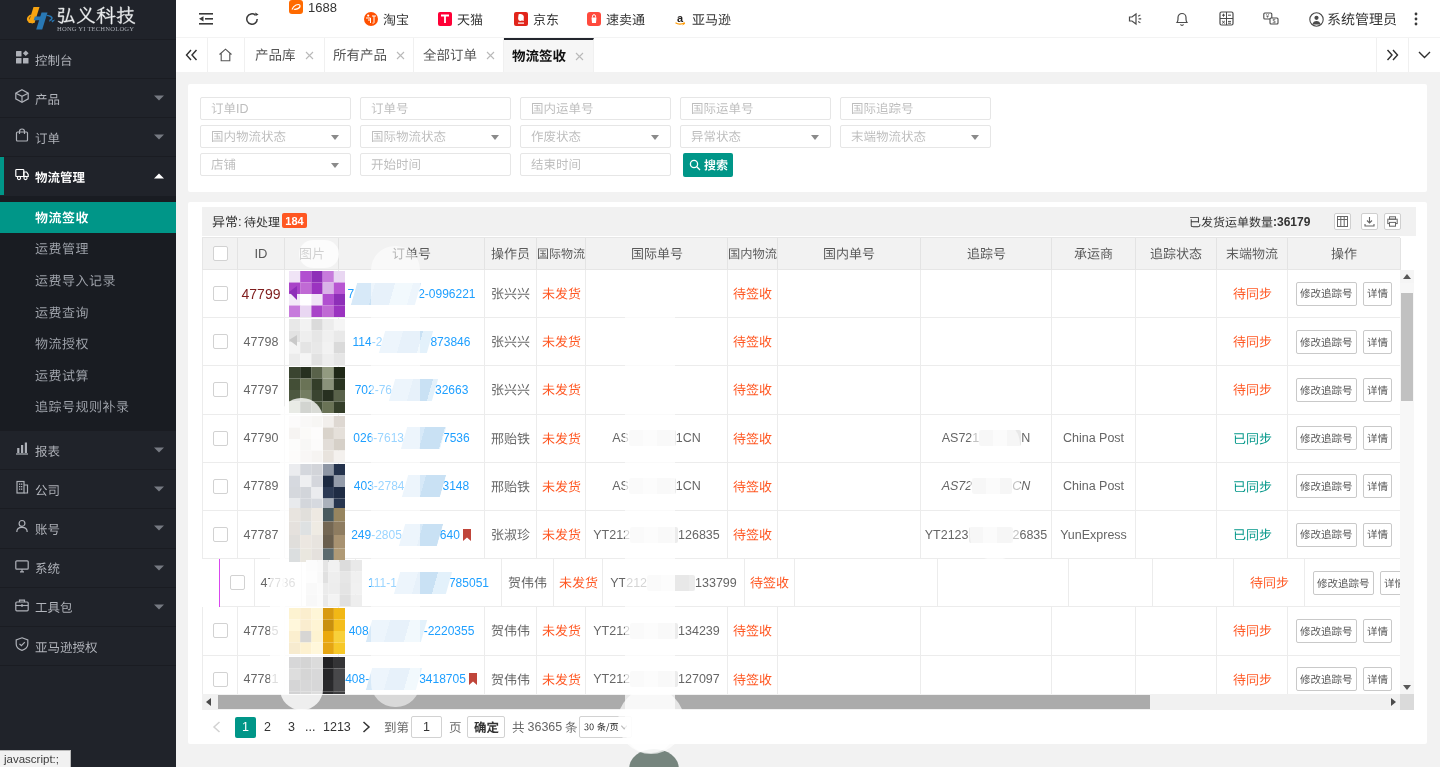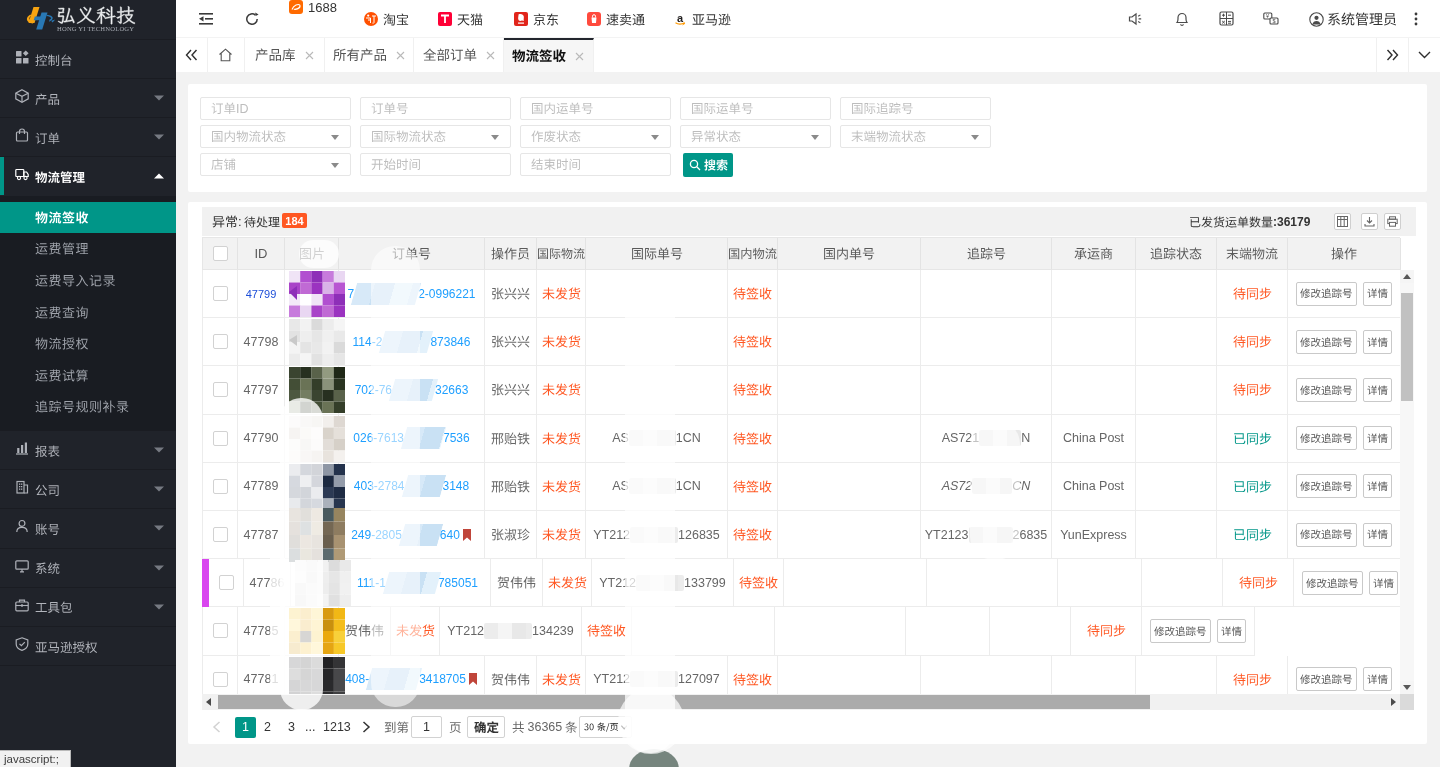--- a/index.html
+++ b/index.html
@@ -944,21 +944,21 @@
           </g>
         </svg>
       </div>
     </div>
     <div class="abs" style="left:26px;top:198px;width:1198px;height:424px;overflow:hidden">
       <div class="hrow" style="left:0;top:0.0px;height:48.2px;border-left:1px solid #ececec">
         <div class="cell bcell" style="width:35px;">
           <div class="cbx"></div>
         </div>
         <div class="cell bcell" style="width:47px;">
-          <span style="font-size:11px;color:#1d4ed8">47799</span>
+          <span style="font-size:14px;color:#7f1d1d">47799</span>
         </div>
         <div class="cell bcell" style="width:54px;overflow:visible;">
           <div class="abs" style="left:4px;top:1px;z-index:2"><svg width="56" height="46" viewBox="0 0 56 46">
               <rect x="0.0" y="0.0" width="11.3" height="11.5" fill="#f0e4f6"></rect>
               <rect x="11.2" y="0.0" width="11.3" height="11.5" fill="#b14fd0"></rect>
               <rect x="22.4" y="0.0" width="11.3" height="11.5" fill="#8e2fb8"></rect>
               <rect x="33.6" y="0.0" width="11.3" height="11.5" fill="#c77bdc"></rect>
               <rect x="44.8" y="0.0" width="11.3" height="11.5" fill="#e9d7f2"></rect>
               <rect x="0.0" y="11.5" width="11.3" height="11.5" fill="#a944c8"></rect>
               <rect x="11.2" y="11.5" width="11.3" height="11.5" fill="#c06ad4"></rect>
@@ -1592,21 +1592,21 @@
           <div class="opbtn">
             <svg class="t" width="21.0" height="10.5" viewBox="0 0 21.0 10.5">
               <g fill="#555" transform="translate(0,9.24) scale(0.010500,-0.010500)">
                 <use href="#r8BE6" x="0"></use>
                 <use href="#r60C5" x="1000"></use>
               </g>
             </svg>
           </div>
         </div>
       </div>
-      <div class="hrow" style="left:0;top:289.2px;height:48.2px;border-left:7px solid #d946ef">
+      <div class="hrow" style="left:17px;top:289.2px;height:48.2px;border-left:1px solid #d946ef">
         <div class="cell bcell" style="width:35px;">
           <div class="cbx"></div>
         </div>
         <div class="cell bcell" style="width:47px;">
           <span style="font-size:12.5px;color:#666">47786</span>
         </div>
         <div class="cell bcell" style="width:54px;overflow:visible;">
           <div class="abs" style="left:4px;top:1px;z-index:2"><svg width="56" height="46" viewBox="0 0 56 46">
               <rect x="0.0" y="0.0" width="11.3" height="11.5" fill="#ededed"></rect>
               <rect x="11.2" y="0.0" width="11.3" height="11.5" fill="#e4e4e4"></rect>
@@ -1730,20 +1730,27 @@
               <rect x="22.4" y="23.0" width="11.3" height="11.5" fill="#f5c21a"></rect>
               <rect x="33.6" y="23.0" width="11.3" height="11.5" fill="#eaa90e"></rect>
               <rect x="44.8" y="23.0" width="11.3" height="11.5" fill="#f8d03a"></rect>
               <rect x="0.0" y="34.5" width="11.3" height="11.5" fill="#d89a10"></rect>
               <rect x="11.2" y="34.5" width="11.3" height="11.5" fill="#f2b815"></rect>
               <rect x="22.4" y="34.5" width="11.3" height="11.5" fill="#ffd84a"></rect>
               <rect x="33.6" y="34.5" width="11.3" height="11.5" fill="#e5a512"></rect>
               <rect x="44.8" y="34.5" width="11.3" height="11.5" fill="#f7c828"></rect>
             </svg></div>
         </div>
+        <div class="cell bcell" style="width:146px;">
+          <div class="link">
+            <span>408</span>
+            <span class="mos" style="width:55px"></span>
+            <span>-2220355</span>
+          </div>
+        </div>
         <div class="cell bcell" style="width:52px;">
           <svg class="t" width="39.0" height="13.0" viewBox="0 0 39.0 13.0">
             <g fill="#666" transform="translate(0,11.44) scale(0.013000,-0.013000)">
               <use href="#r8D3A" x="0"></use>
               <use href="#r4F1F" x="1000"></use>
               <use href="#r4F1F" x="2000"></use>
             </g>
           </svg>
         </div>
         <div class="cell bcell" style="width:49px;">

